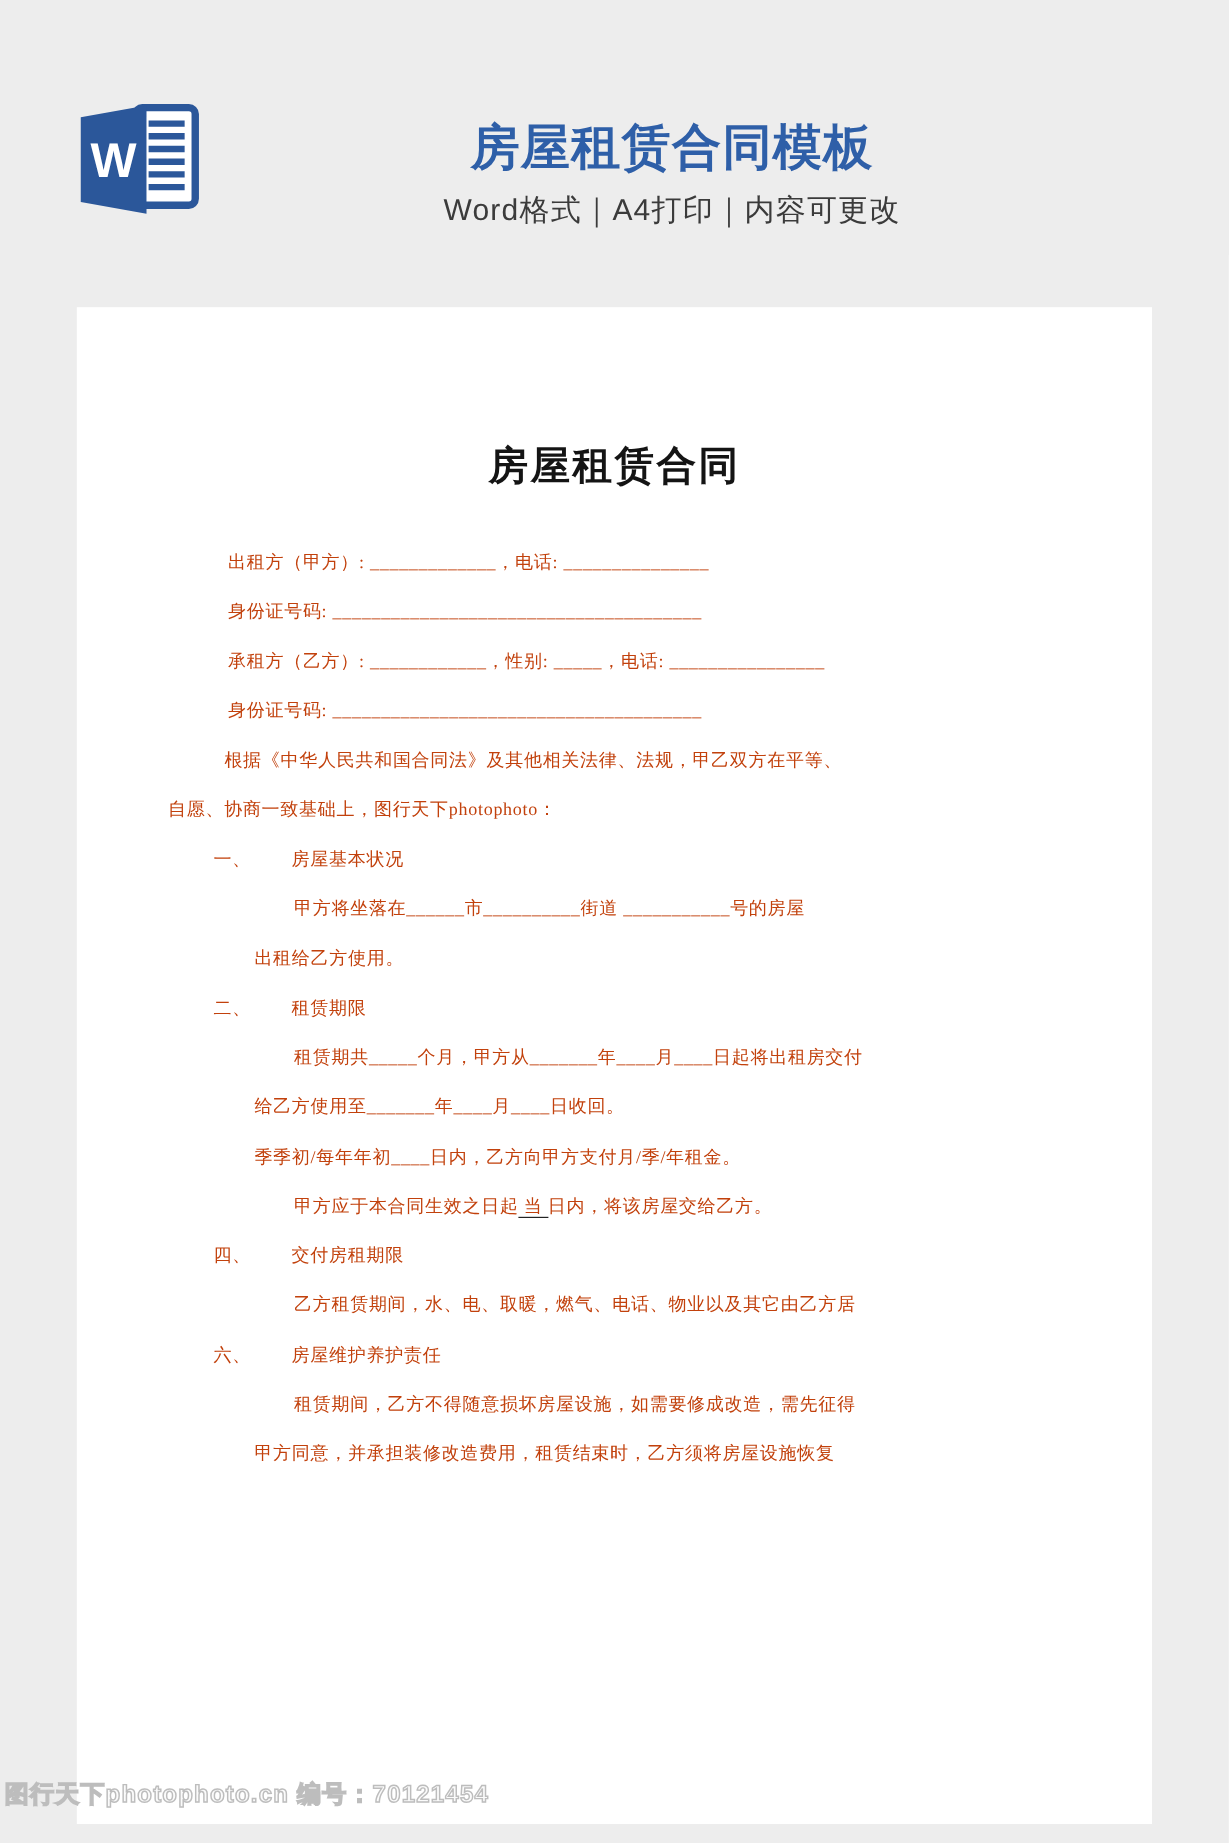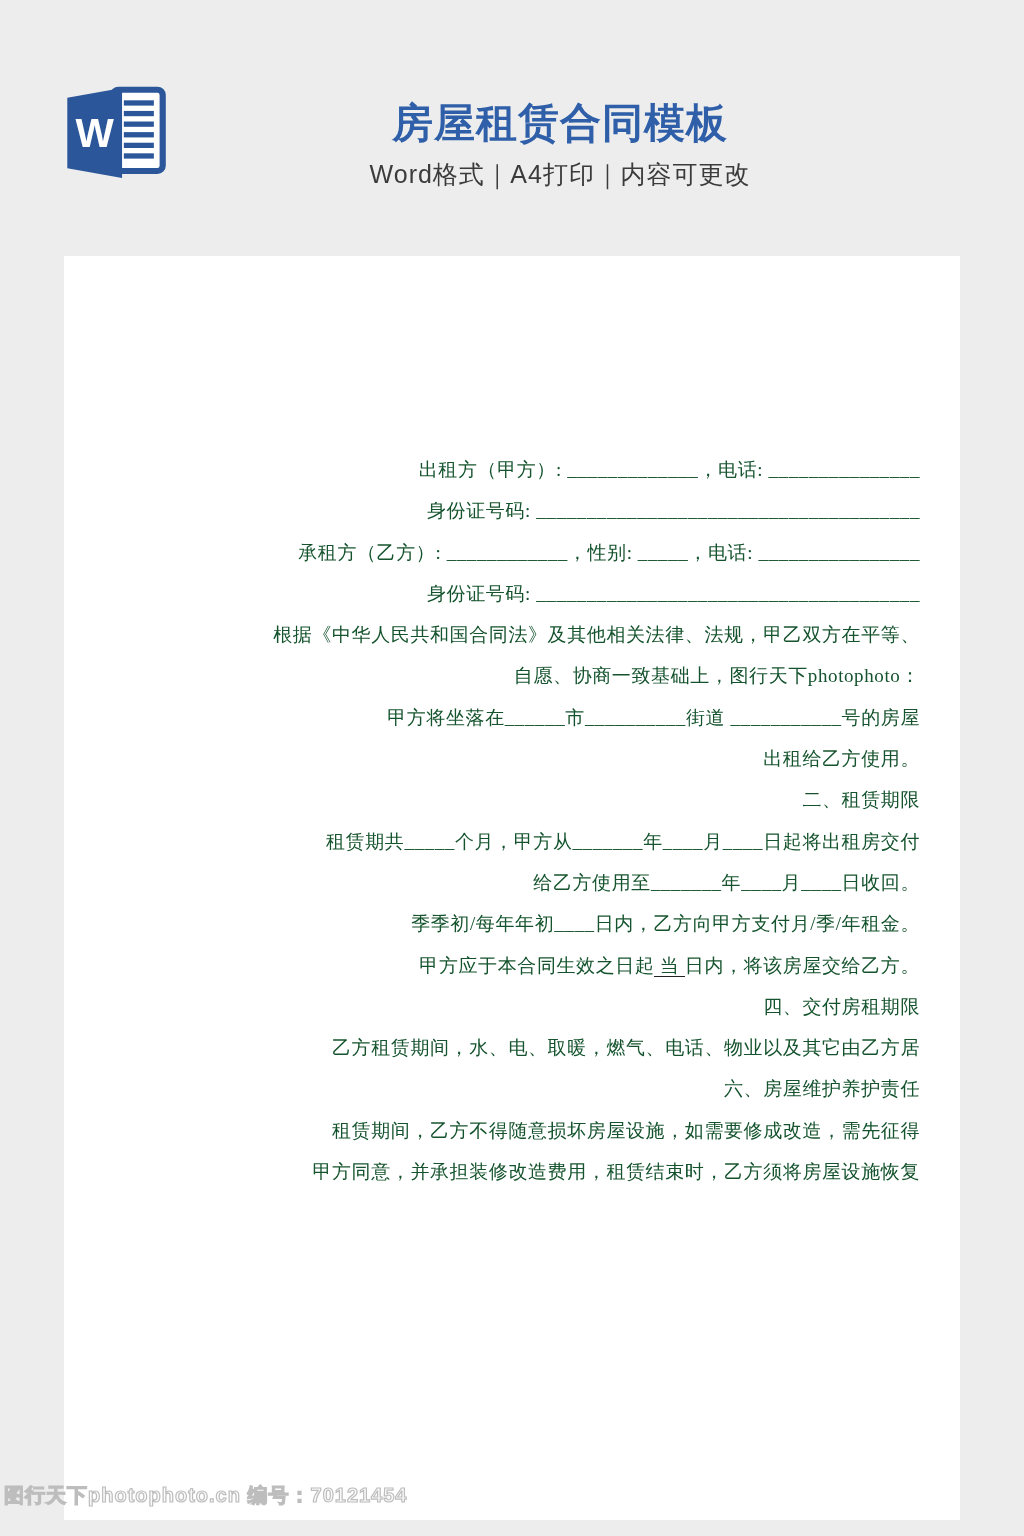--- a/index.html
+++ b/index.html
@@ -33,21 +33,21 @@
   }
   .doc-title {
     position:absolute; top:110px; left:0; width:100%;
     text-align:center;
     font-family:"Liberation Serif", serif;
     font-size:33px; font-weight:bold; color:#141414; letter-spacing:2px;
   }
   .doc-body {
     position:absolute; top:193px; left:76px; width:780px;
     font-family:"Liberation Serif", serif;
-    font-size:19px; color:#14532d; letter-spacing:0.6px;text-align:right;
+    font-size:15px; color:#c2410c; letter-spacing:0.6px;
   }
   .line { height:41.3px; line-height:41.3px; white-space:nowrap; }
   .intro      { padding-left:50px; }
   .first      { padding-left:47px; }
   .cont       { padding-left:0; }
   .sub-first  { padding-left:105px; }
   .sub-cont   { padding-left:72px; }
   .heading .num { display:inline-block; margin-left:38px; width:65px; }
   .u { border-bottom:1.5px solid #232323; }
 
@@ -78,29 +78,33 @@
       <text x="37" y="72" text-anchor="middle" font-family="Liberation Sans, sans-serif" font-size="46" font-weight="bold" fill="#ffffff">W</text>
     </svg>
   </div>
   <div class="header-text">
     <div class="header-title">房屋租赁合同模板</div>
     <div class="header-sub">Word格式｜A4打印｜内容可更改</div>
   </div>
 </div>
 
 <div class="doc-page">
+  <div class="doc-title">房屋租赁合同</div>
 
   <div class="doc-body">
     <div class="line intro">出租方（甲方）: _____________，电话: _______________</div>
     <div class="line intro">身份证号码: ______________________________________</div>
     <div class="line intro">承租方（乙方）: ____________，性别: _____，电话: ________________</div>
     <div class="line intro">身份证号码: ______________________________________</div>
     <div class="line first">根据《中华人民共和国合同法》及其他相关法律、法规，甲乙双方在平等、</div>
     <div class="line cont">自愿、协商一致基础上，图行天下photophoto：</div>
 
+    <div class="line heading">
+      <span class="num">一、</span><span>房屋基本状况</span>
+    </div>
     <div class="line sub-first">甲方将坐落在______市__________街道 ___________号的房屋</div>
     <div class="line sub-cont">出租给乙方使用。</div>
 
     <div class="line heading">
       <span class="num">二、</span><span>租赁期限</span>
     </div>
     <div class="line sub-first">租赁期共_____个月，甲方从_______年____月____日起将出租房交付</div>
     <div class="line sub-cont">给乙方使用至_______年____月____日收回。</div>
 
     <div class="line sub-cont">季季初/每年年初____日内，乙方向甲方支付月/季/年租金。</div>

